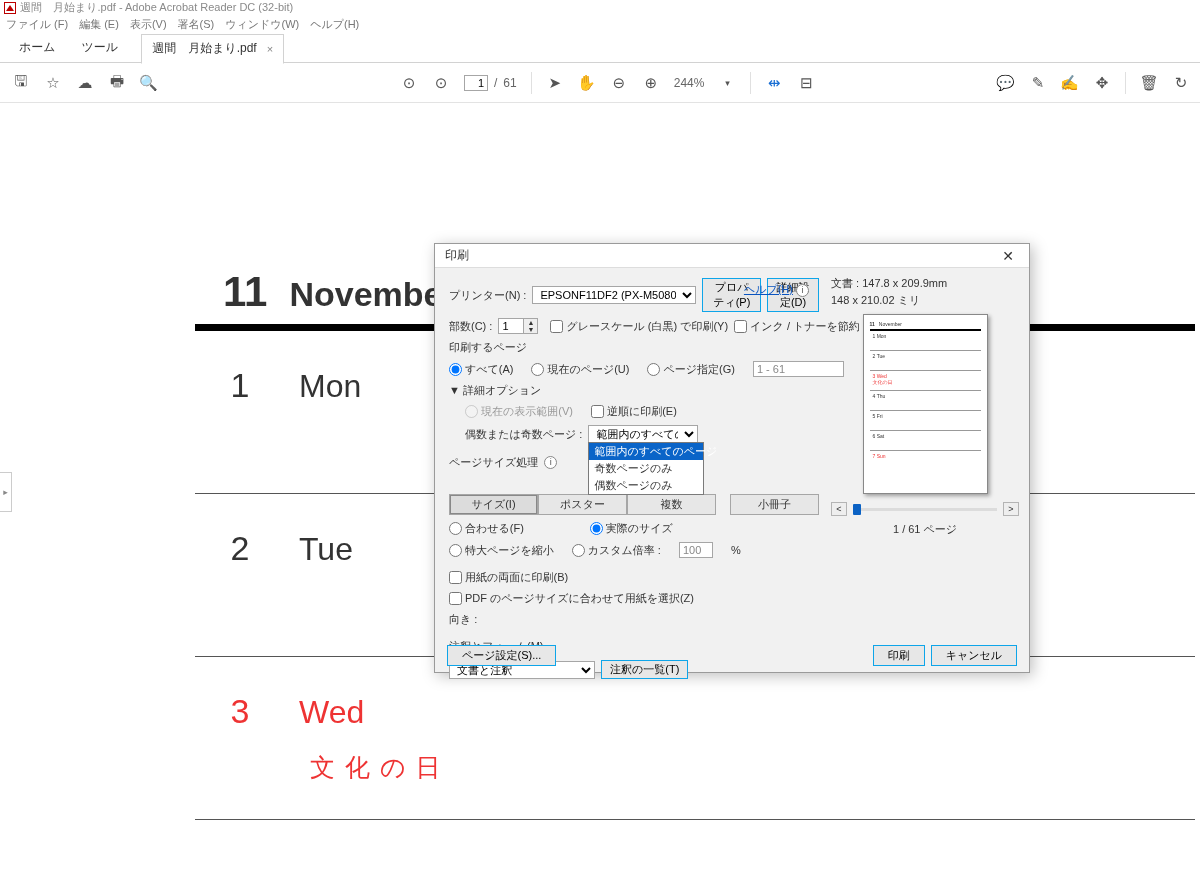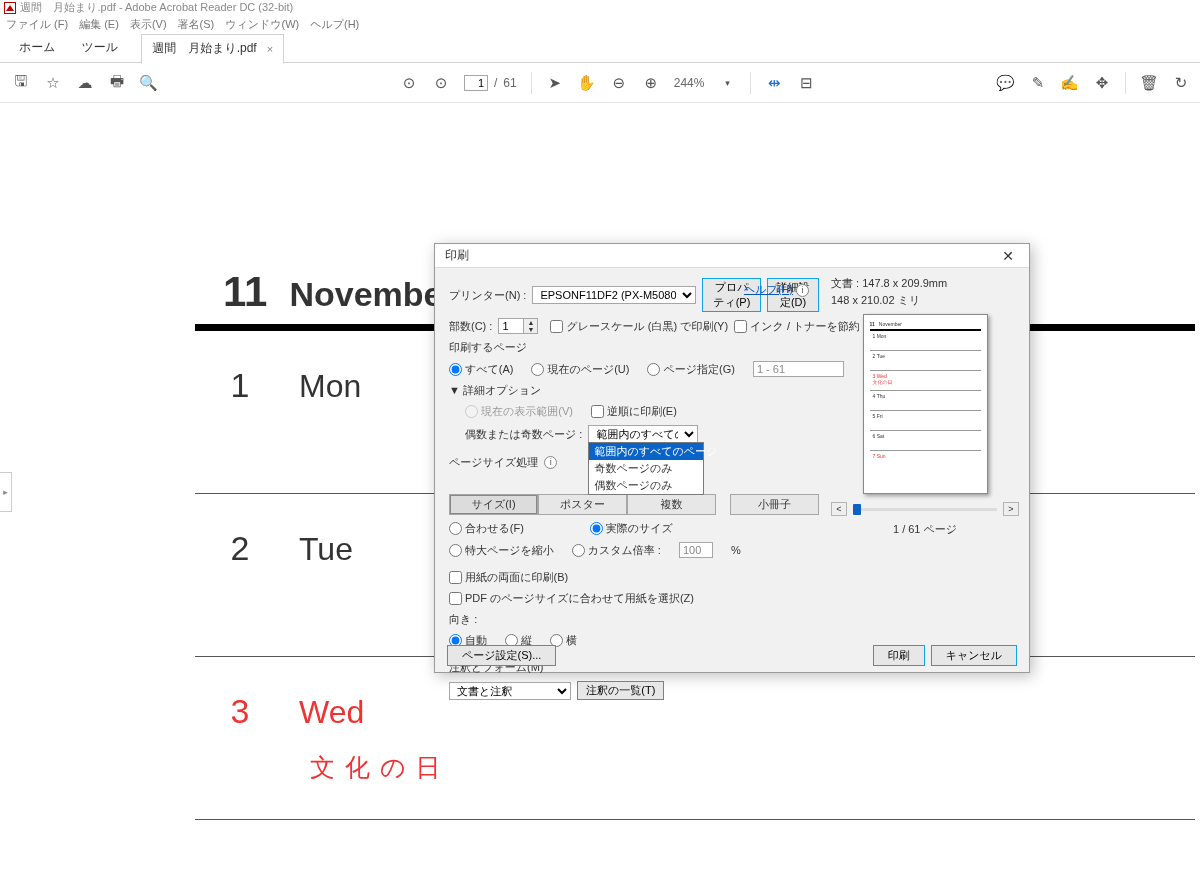--- a/index.html
+++ b/index.html
@@ -305,38 +305,24 @@
       <label class="cb" style="margin-top:6px;">
           <input type="checkbox" style="">
           <span>用紙の両面に印刷(B)</span>
         </label>
 
       <label class="cb">
           <input type="checkbox" style="">
           <span>PDF のページサイズに合わせて用紙を選択(Z)</span>
         </label>
       <div>向き :</div>
-      <div class="row-inline small-gap">
-        <label class="rb">
-            <input type="radio" name="or" checked="" style="">
-            <span>自動</span>
-          </label>
-        <label class="rb">
-            <input type="radio" name="or" style="">
-            <span>縦</span>
-          </label>
-        <label class="rb">
-            <input type="radio" name="or" style="">
-            <span>横</span>
-          </label>
-      </div>
 
       <div class="section-title" style="margin-top:6px;">注釈とフォーム(M)</div>
       <div class="row-inline">
-        <select style="width:122px;"><option>文書と注釈</option></select>
+        <select style="width:146px;"><option>文書と注釈</option></select>
         <button class="btn-sm">注釈の一覧(T)</button>
       </div>
     </div>
 
     <div id="pd-right">
       <div class="docdim">文書 : 147.8 x 209.9mm</div>
       <div class="previewdim">148 x 210.02 ミリ</div>
       <div id="pd-preview">
         <div class="phead">
             <b>11</b>

